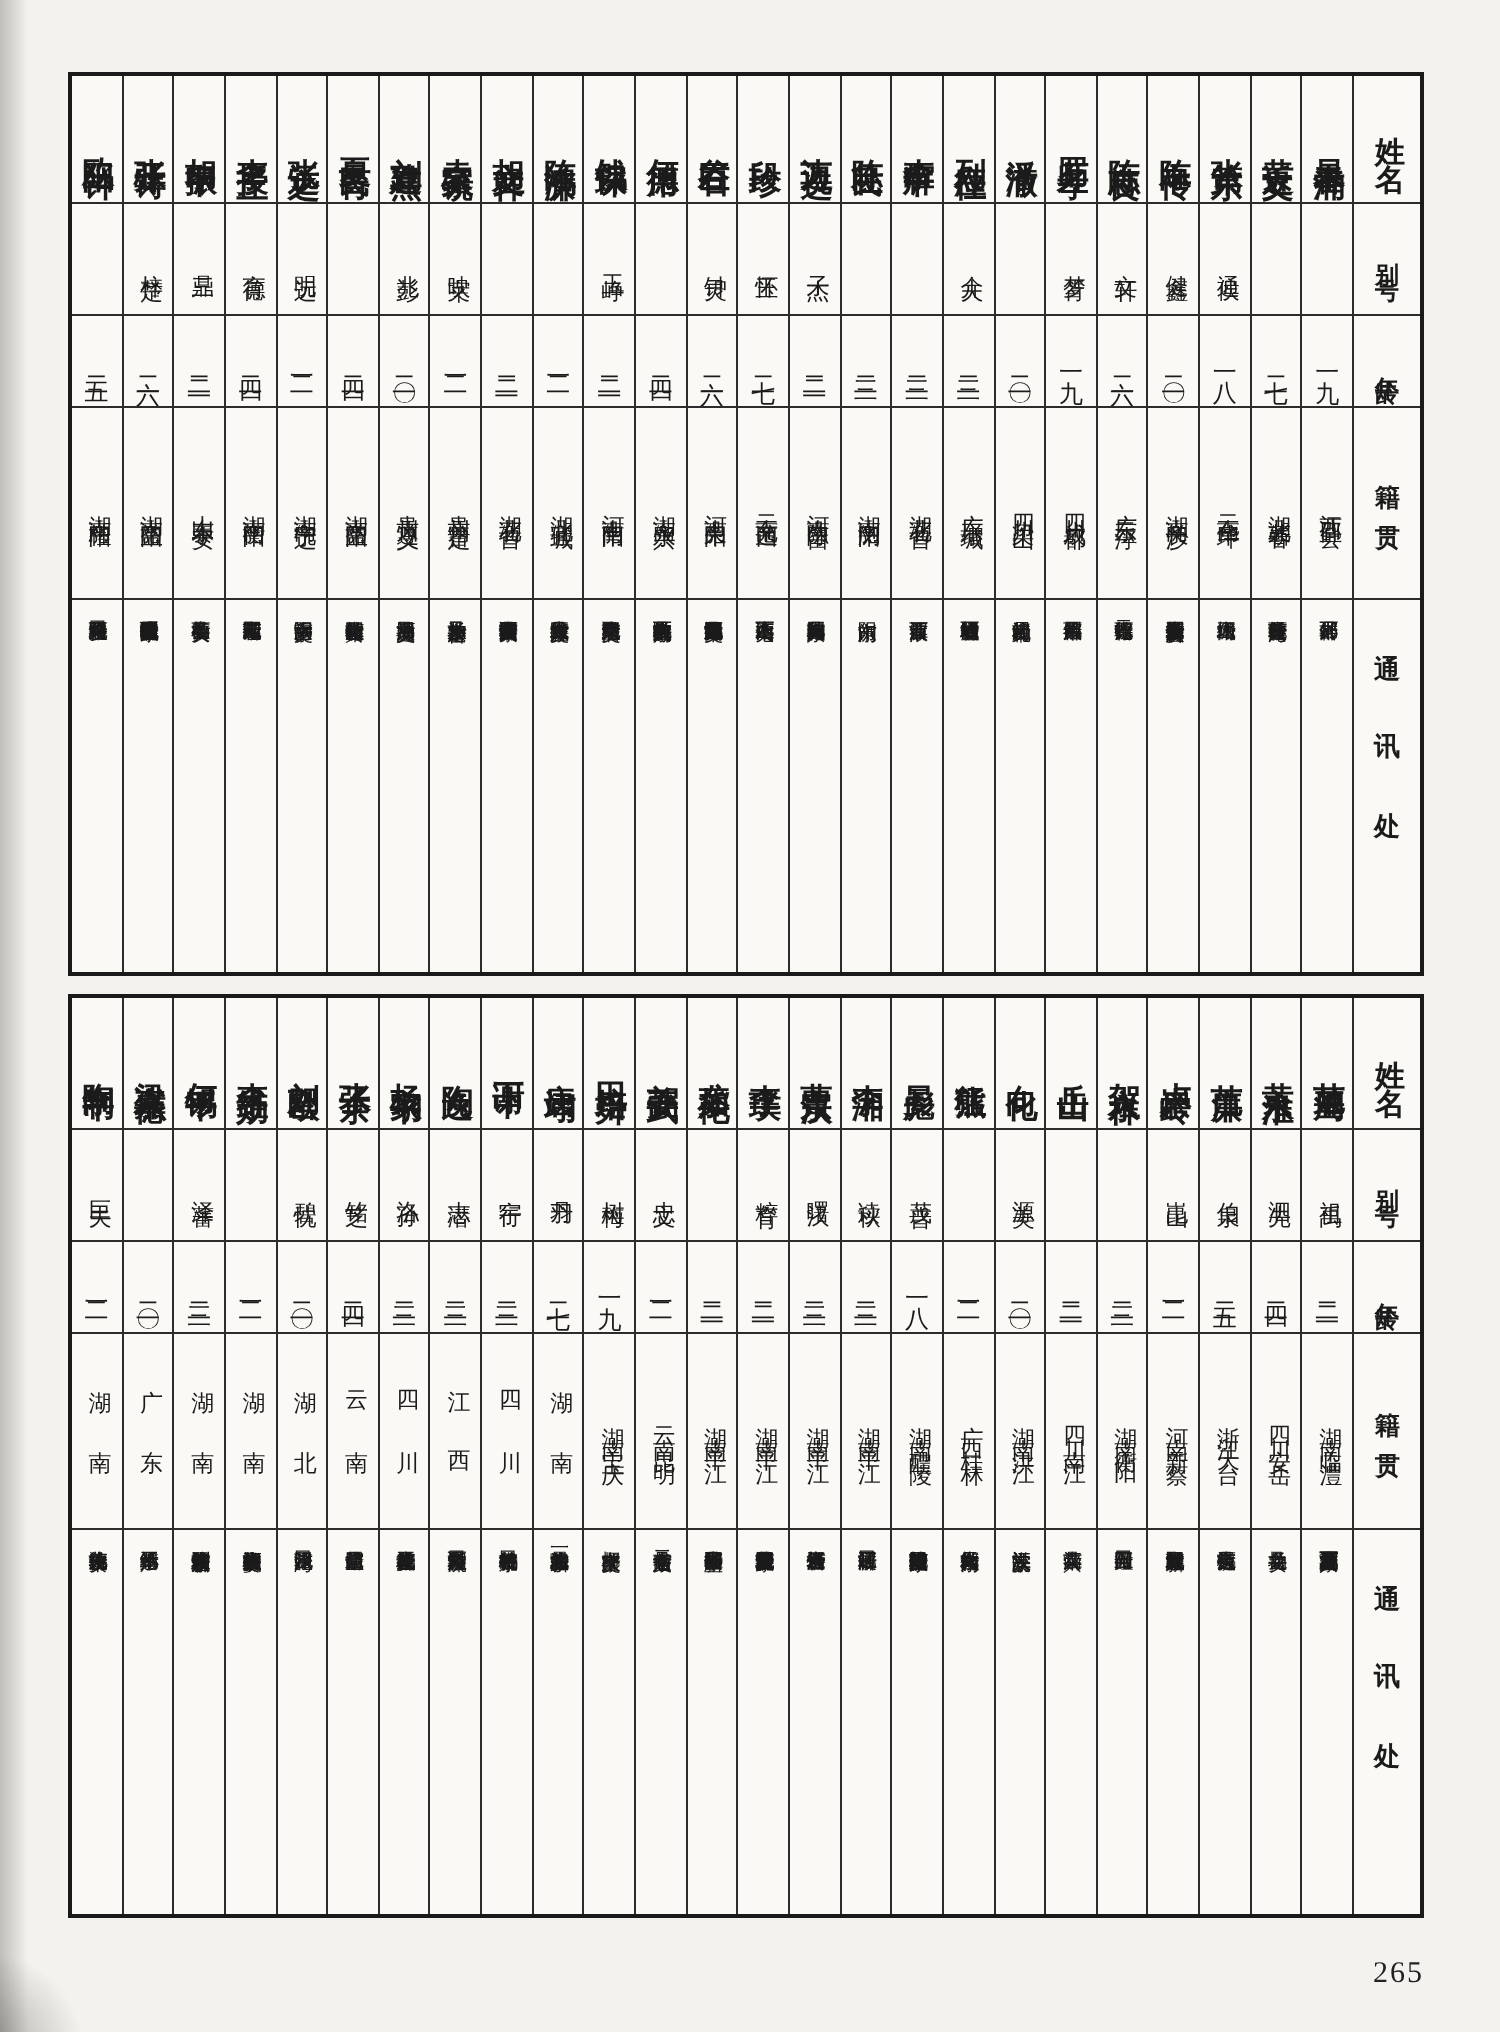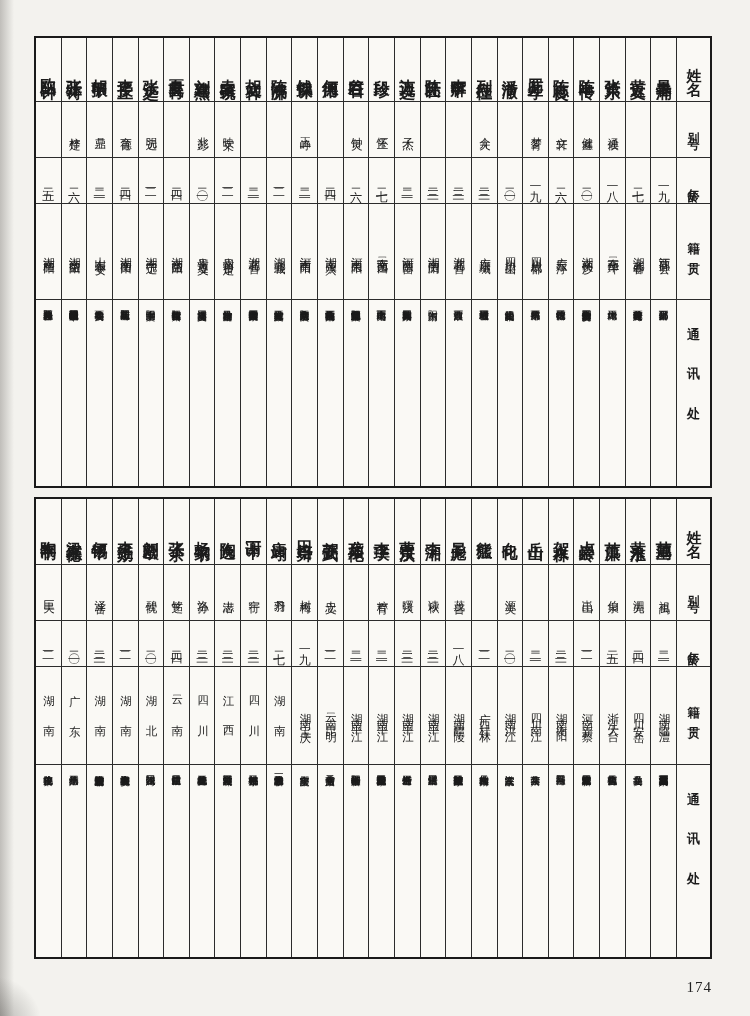--- a/index.html
+++ b/index.html
@@ -955,13 +955,13 @@
       </div>
       <div class="cell c-native">
         <span class="vt spread">湖南</span>
       </div>
       <div class="cell c-addr">
         <span class="vt">安化小淹市皮德茂转</span>
       </div>
     </div>
   </div>
 
-<div class="page-number">174</div>
+<div class="page-number">265</div>
 
 </body></html>

